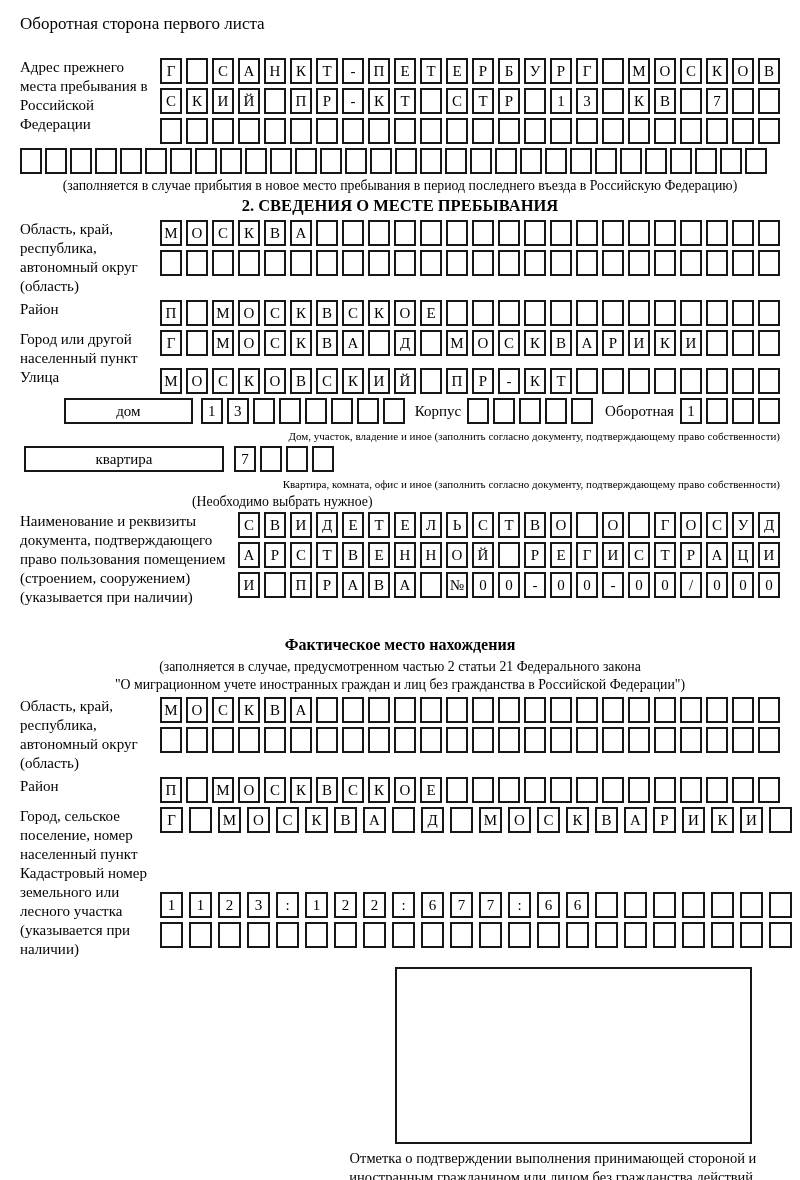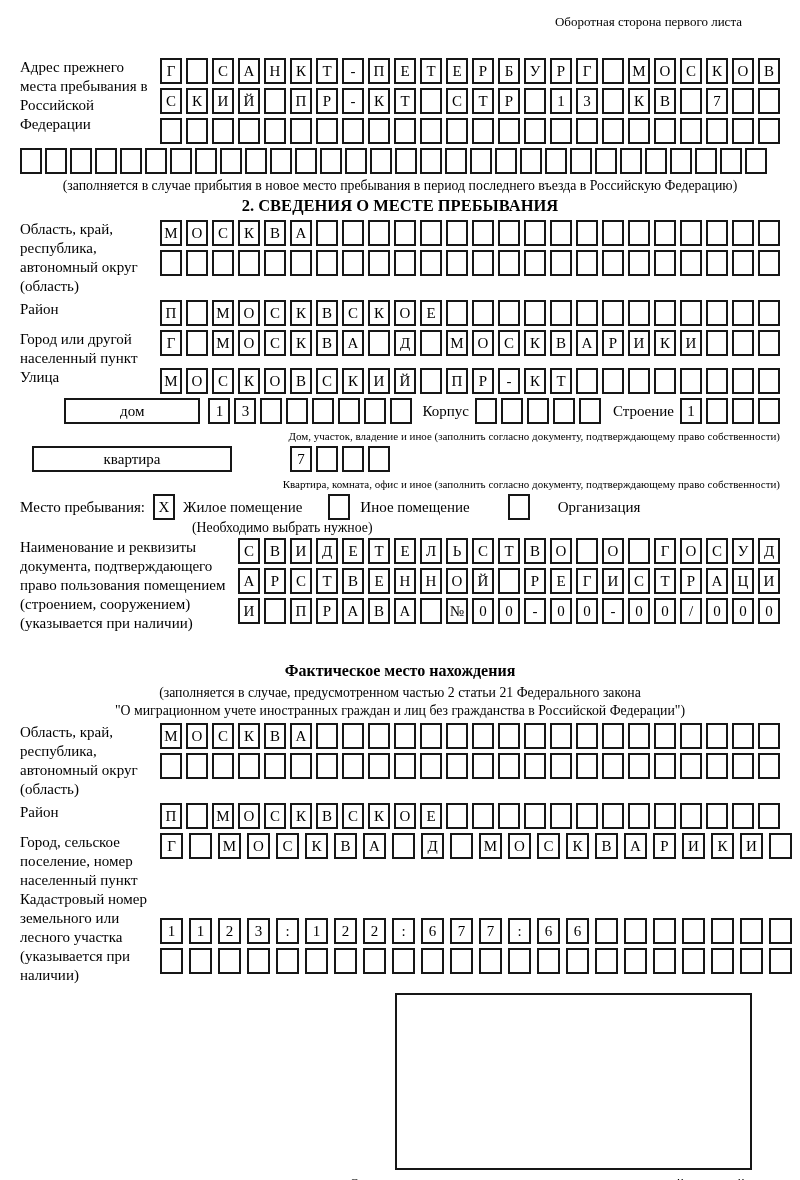--- a/index.html
+++ b/index.html
@@ -1,20 +1,20 @@
 <!DOCTYPE html>
 <html><head>
 <meta charset="utf-8">
 <style>
   html,body{margin:0;padding:0;background:#fff;color:#000;}
   body{width:800px;height:1180px;overflow:hidden;
        font-family:"Liberation Serif","DejaVu Serif",serif;}
   .page{padding:14px 20px 0 20px;width:760px;}
 
-  .top-note{text-align:right;font-size:13px;padding-right:38px;height:18px;margin-bottom:26px;}
+  .top-note{font-size:17px;padding-right:38px;height:18px;margin-bottom:26px;}
 
   .row{display:flex;align-items:flex-start;}
   .label{flex:0 0 140px;width:140px;font-size:15px;line-height:19px;padding-right:6px;box-sizing:border-box;}
   .col{display:flex;flex-direction:column;}
 
   .grid{display:flex;gap:4px;margin-bottom:4px;}
   .cell{flex:0 0 22px;width:22px;height:26px;box-sizing:border-box;border:2px solid #171717;
         text-align:center;line-height:22px;font-size:15px;overflow:hidden;}
   .grid.tight{gap:3px;}
   .grid.tight .cell{flex-basis:22px;}
@@ -23,21 +23,21 @@
 
   .note{font-size:13.8px;text-align:center;line-height:16px;margin:0 0 2px 0;}
   .note-left{font-size:11px;text-align:right;line-height:16px;margin:0 0 2px 0;}
   .h-bold{font-weight:bold;text-align:center;font-size:16.5px;line-height:20px;margin:2px 0 4px 0;}
 
   .labelbox{box-sizing:border-box;border:2px solid #171717;height:26px;line-height:22px;
             text-align:center;font-size:15px;}
   .inline-label{font-size:15px;line-height:26px;white-space:nowrap;}
 
   .house-row{display:flex;align-items:flex-start;margin:0 0 0 12px;padding-left:32px;}
-  .apt-row{display:flex;align-items:flex-start;margin:0 0 0 12px;gap:48px;}
+  .apt-row{display:flex;align-items:flex-start;margin:0 0 0 4px;}
 
   .stay-row{display:flex;align-items:center;margin:2px 0 0 0;}
   .checkbox{display:inline-block;box-sizing:border-box;width:22px;height:26px;border:2px solid #171717;
             text-align:center;line-height:22px;font-size:15px;flex:0 0 22px;}
 
   .doc-label{flex:0 0 218px;width:218px;}
 
   .mt4{margin-top:4px;} .mt2{margin-top:2px;}
   .sp-pad{padding-top:28px;}
 
@@ -332,50 +332,41 @@
         <span class="cell"></span>
       </div>
     <div class="inline-label" style="margin:0 6px 0 10px;text-align:right;">Корпус</div>
     <div class="grid">
         <span class="cell"></span>
         <span class="cell"></span>
         <span class="cell"></span>
         <span class="cell"></span>
         <span class="cell"></span>
       </div>
-    <div class="inline-label" style="margin:0 6px 0 12px;">Строение</div>
+    <div class="inline-label" style="margin:0 6px 0 12px;">Оборотная</div>
     <div class="grid">
         <span class="cell">1</span>
         <span class="cell"></span>
         <span class="cell"></span>
         <span class="cell"></span>
       </div>
   </div>
   <div class="note-left">Дом, участок, владение и иное (заполнить согласно документу, подтверждающему право собственности)</div>
 
   <div class="apt-row">
     <div class="labelbox" style="width:200px;">квартира</div>
     <div class="grid" style="margin-left:10px;">
         <span class="cell">7</span>
         <span class="cell"></span>
         <span class="cell"></span>
         <span class="cell"></span>
       </div>
   </div>
   <div class="note-left">Квартира, комната, офис и иное (заполнить согласно документу, подтверждающему право собственности)</div>
 
-  <div class="stay-row">
-    <span class="inline-label">Место пребывания:</span>
-    <span class="checkbox" style="margin-left:8px;">X</span>
-    <span class="inline-label" style="margin-left:8px;">Жилое помещение</span>
-    <span class="checkbox" style="margin-left:26px;"></span>
-    <span class="inline-label" style="margin-left:10px;">Иное помещение</span>
-    <span class="checkbox" style="margin-left:38px;"></span>
-    <span class="inline-label" style="margin-left:28px;">Организация</span>
-  </div>
   <div class="note" style="text-align:left;padding-left:172px;">(Необходимо выбрать нужное)</div>
 
   <div class="row mt2">
     <div class="label doc-label">Наименование и реквизиты документа, подтверждающего право пользования помещением (строением, сооружением) (указывается при наличии)</div>
     <div class="col">
       <div class="grid">
           <span class="cell">С</span>
           <span class="cell">В</span>
           <span class="cell">И</span>
           <span class="cell">Д</span>

